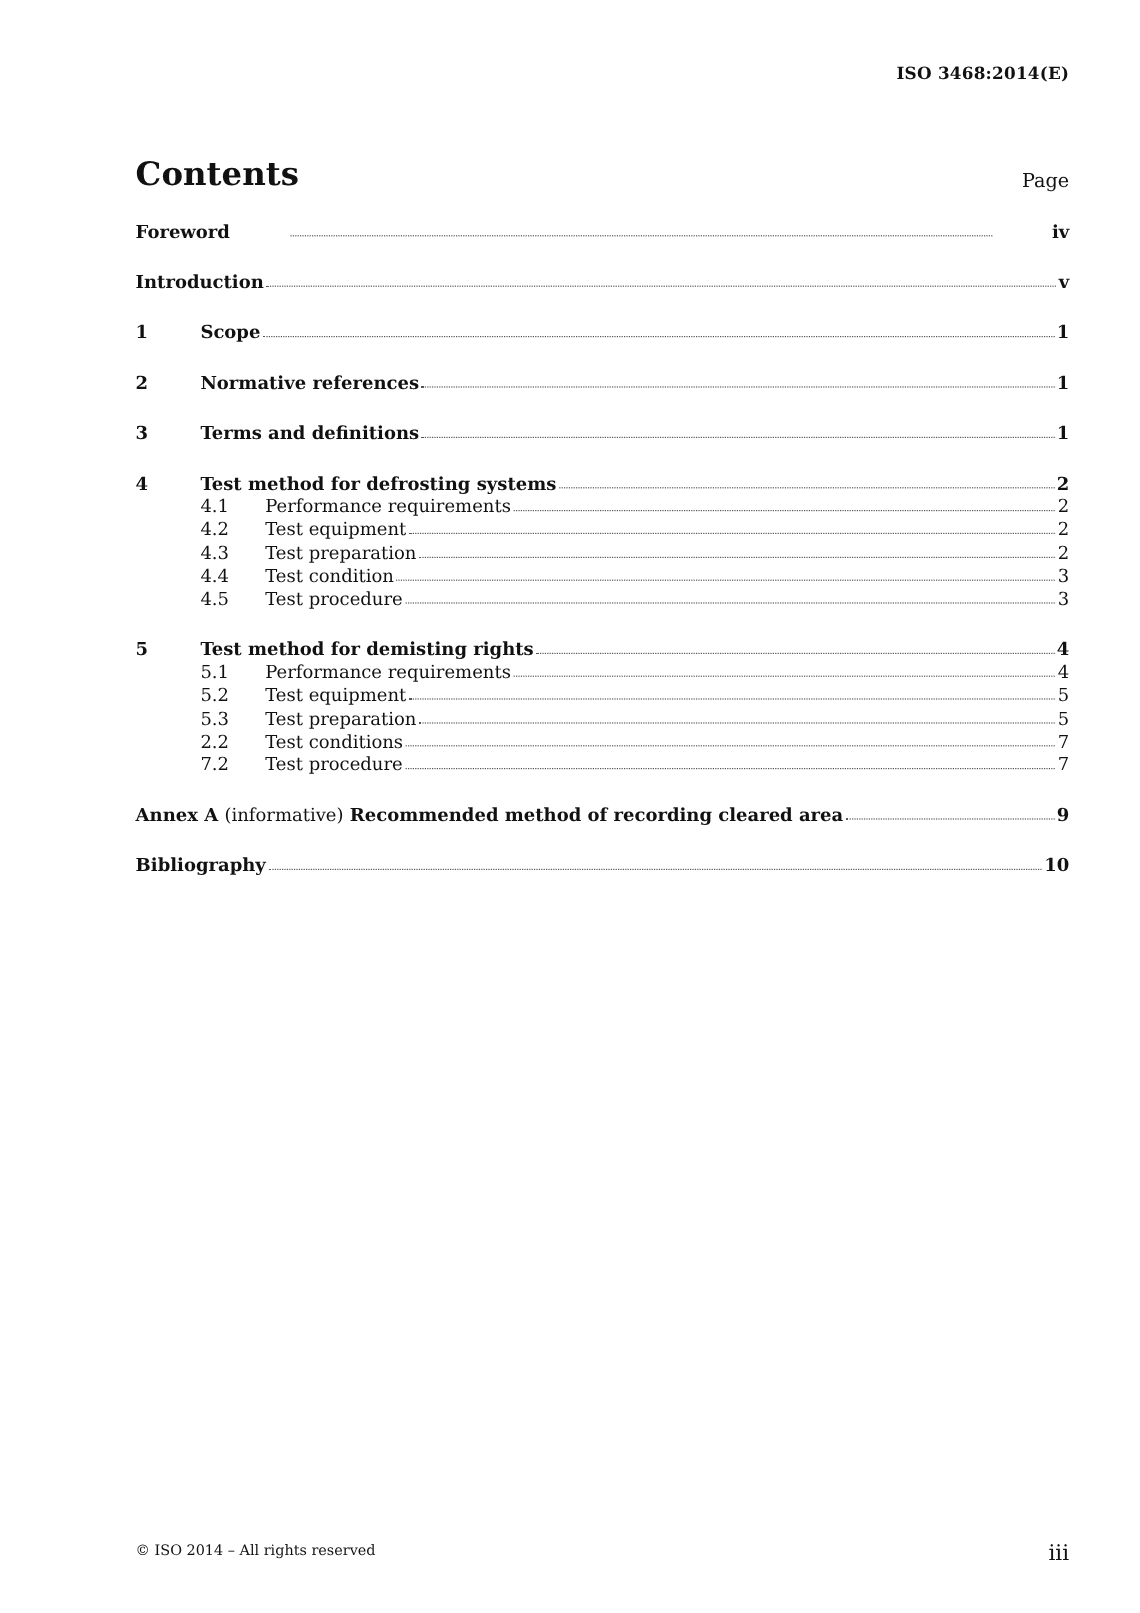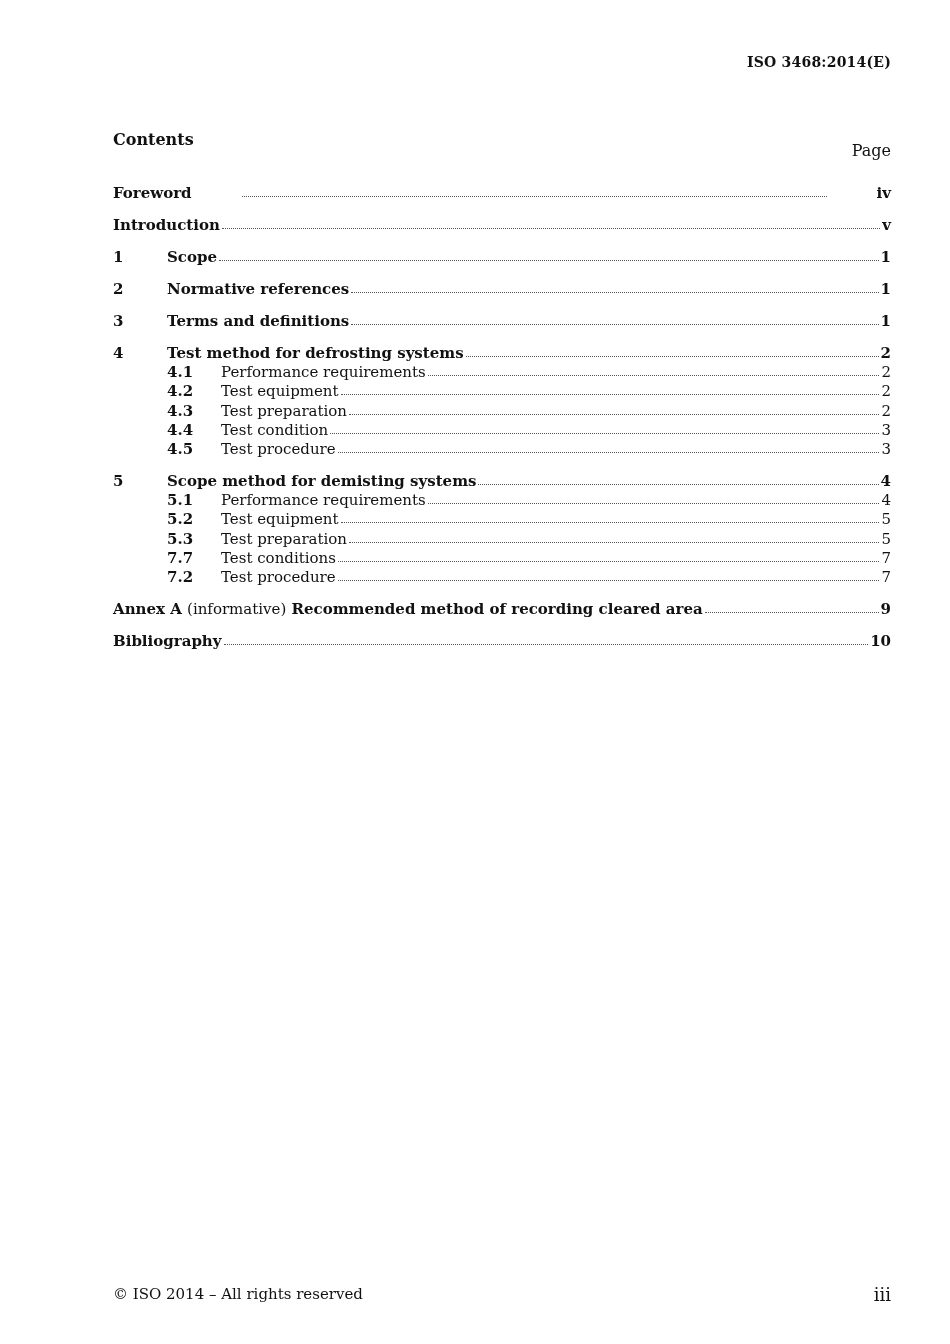--- a/index.html
+++ b/index.html
@@ -7,46 +7,46 @@
       width: 950px; height: 1344px; position: relative; overflow: hidden;
       font-family: "DejaVu Serif", "Liberation Serif", serif;
       color: #111111;
     }
     .doc-id {
       position: absolute; top: 54px; right: 59px;
       font-size: 14px; font-weight: bold; letter-spacing: 0.2px;
     }
     .contents-heading {
       position: absolute; top: 130px; left: 113px;
-      font-size: 16px; font-weight: bold;
+      font-size: 27px; font-weight: bold;
     }
     .page-label {
       position: absolute; top: 141px; right: 59px;
       font-size: 16px;
     }
     .toc {
       position: absolute; top: 184px; left: 113px; width: 778px;
     }
     .toc-row {
       display: flex; align-items: baseline; white-space: nowrap;
       font-size: 15px; line-height: 19px;
     }
-    .toc-row.lvl1 { font-weight: bold; margin-top: 13px; }
+    .toc-row.lvl1 { font-weight: bold; margin-top: 23px; }
     .toc-row.lvl1.first { margin-top: 0; gap: 48px; }
     .toc-row.lvl2 { font-weight: normal; margin-top: 0.2px; }
     .num1 { display: inline-block; width: 54px; }
-    .num2 { display: inline-block; width: 54px; margin-left: 54px; font-weight: bold; }
+    .num2 { display: inline-block; width: 54px; margin-left: 54px; }
     .leader {
       flex: 1; margin: 0 2px 0 2px; height: 4px;
       border-bottom: 1px dotted #555555; position: relative; top: -1px;
     }
     .pg { text-align: left; }
     .informative { font-weight: normal; }
     .footer-left {
-      position: absolute; top: 1285px; left: 113px; font-size: 15px;
+      position: absolute; top: 1285px; left: 113px; font-size: 12px;
     }
     .footer-right {
       position: absolute; top: 1284px; right: 59px; font-size: 18px;
     }
   </style>
 </head>
 <body>
 
 <div class="doc-id">ISO 3468:2014(E)</div>
 
@@ -120,21 +120,21 @@
   </div>
   <div class="toc-row lvl2">
     <span class="num2">4.5</span>
     <span>Test procedure</span>
     <span class="leader"></span>
     <span class="pg">3</span>
   </div>
 
   <div class="toc-row lvl1">
     <span class="num1">5</span>
-    <span>Scope method for demisting systems</span>
+    <span>Test method for demisting rights</span>
     <span class="leader"></span>
     <span class="pg">4</span>
   </div>
   <div class="toc-row lvl2">
     <span class="num2">5.1</span>
     <span>Performance requirements</span>
     <span class="leader"></span>
     <span class="pg">4</span>
   </div>
   <div class="toc-row lvl2">
@@ -143,21 +143,21 @@
     <span class="leader"></span>
     <span class="pg">5</span>
   </div>
   <div class="toc-row lvl2">
     <span class="num2">5.3</span>
     <span>Test preparation</span>
     <span class="leader"></span>
     <span class="pg">5</span>
   </div>
   <div class="toc-row lvl2">
-    <span class="num2">7.7</span>
+    <span class="num2">2.2</span>
     <span>Test conditions</span>
     <span class="leader"></span>
     <span class="pg">7</span>
   </div>
   <div class="toc-row lvl2">
     <span class="num2">7.2</span>
     <span>Test procedure</span>
     <span class="leader"></span>
     <span class="pg">7</span>
   </div>

